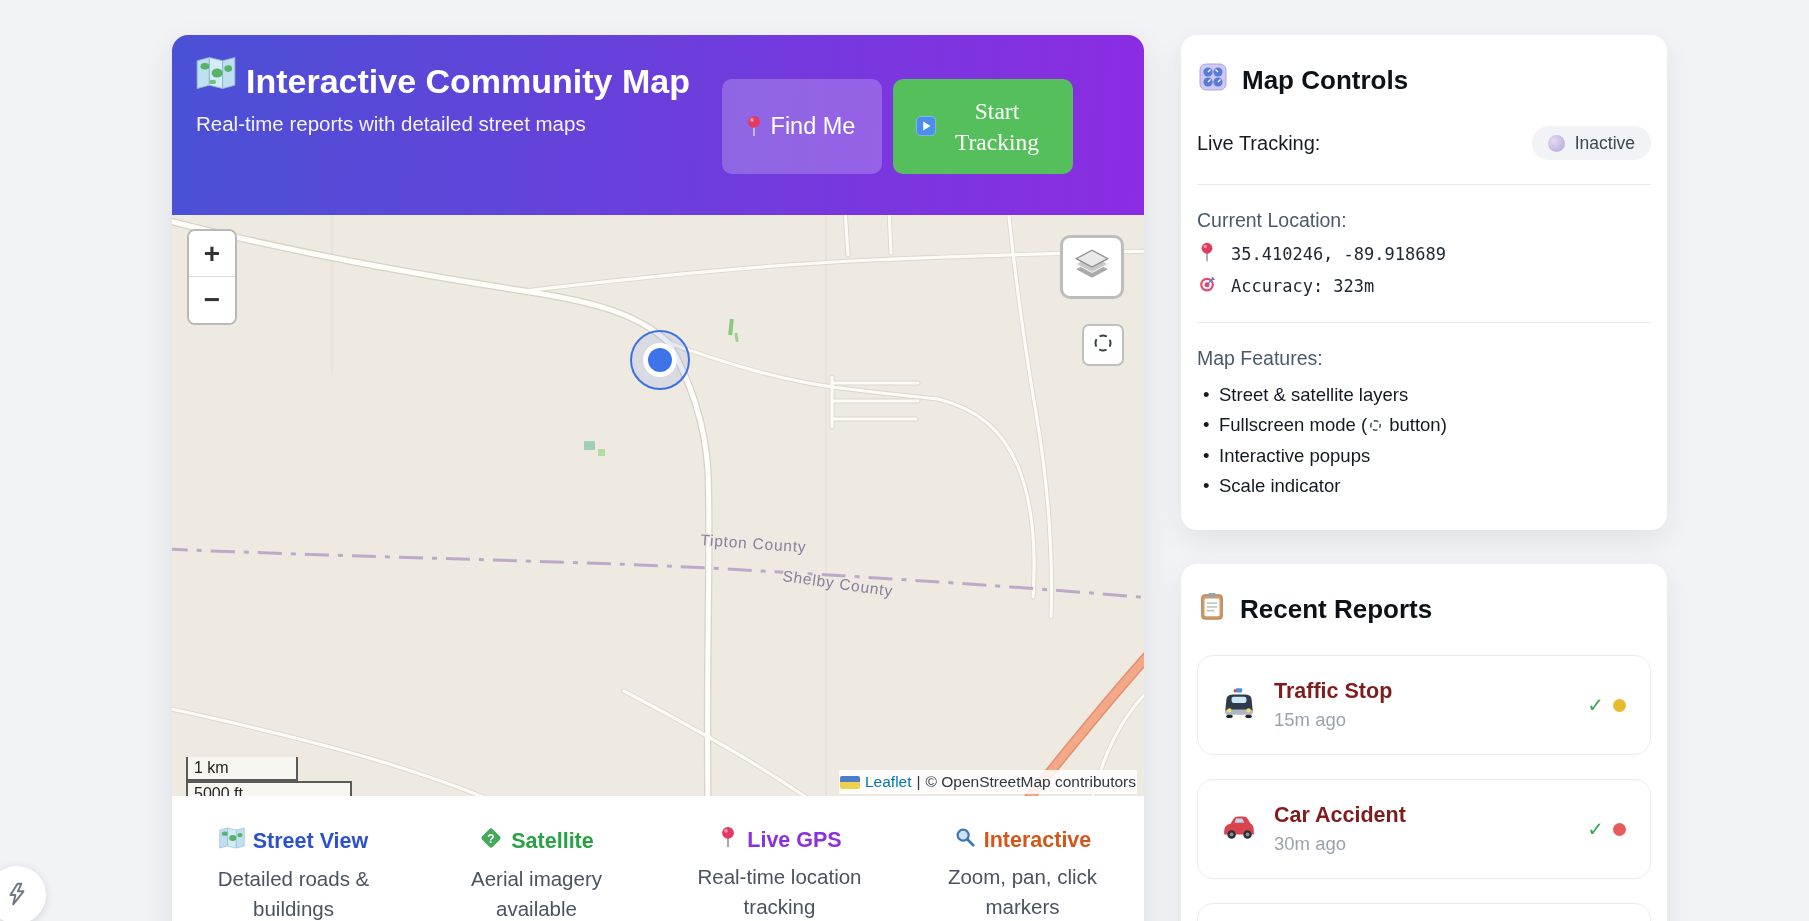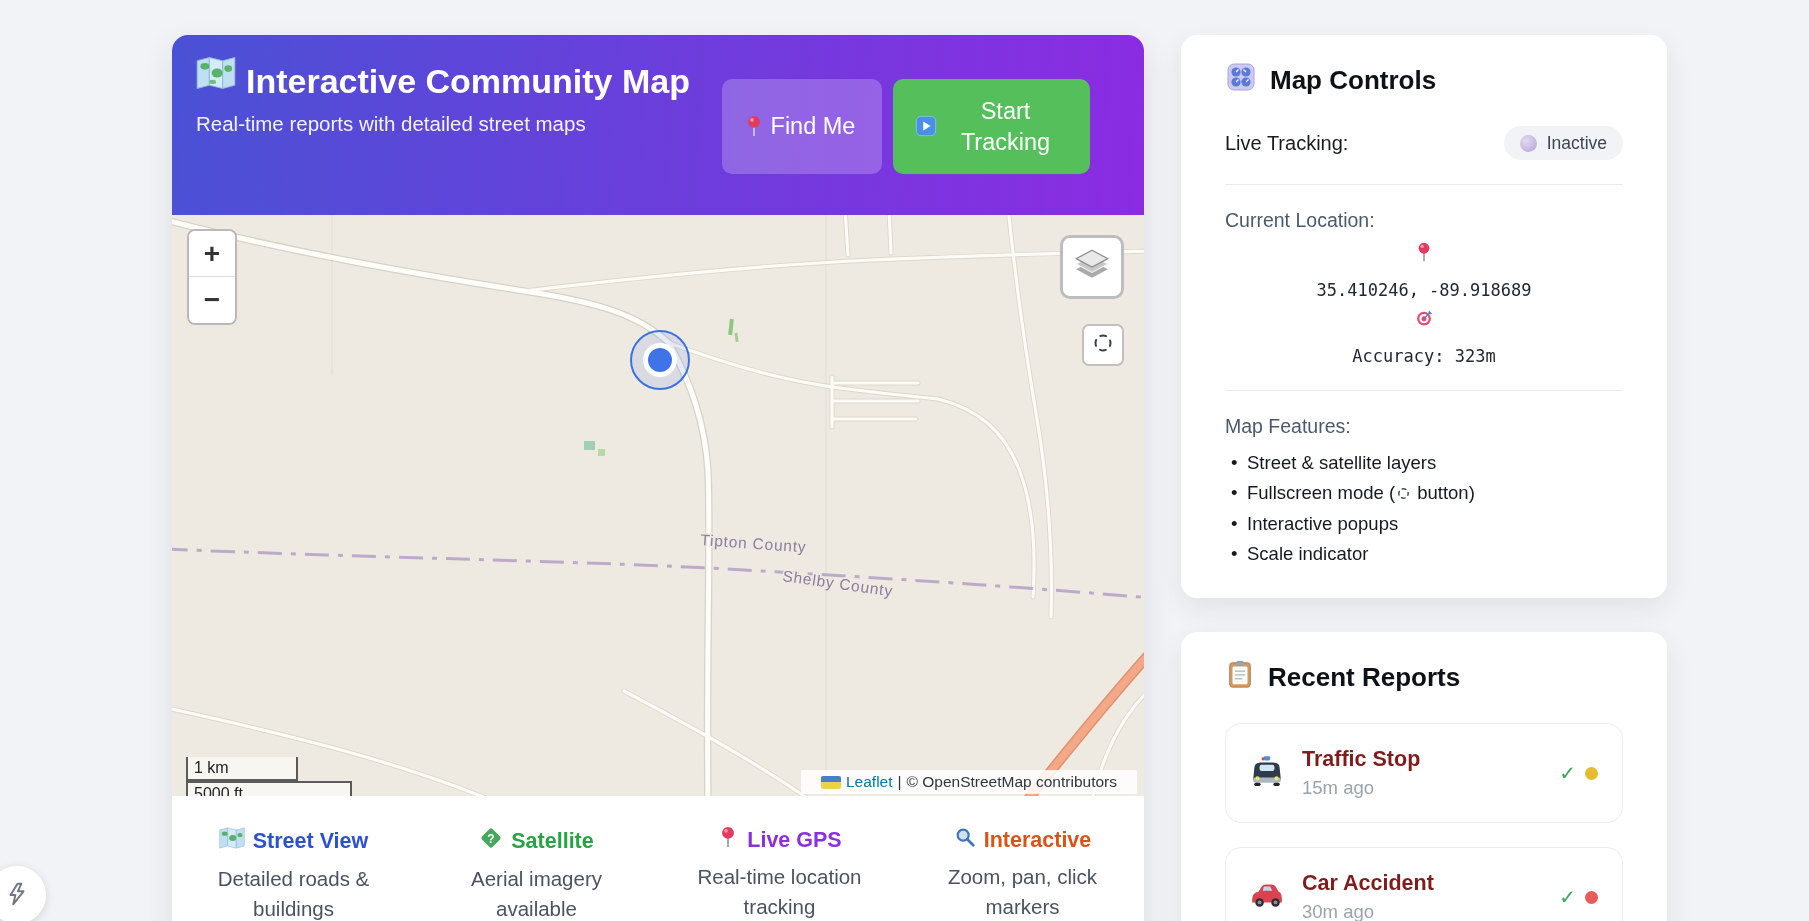--- a/index.html
+++ b/index.html
@@ -28,21 +28,21 @@
   .title-wrap{ width:500px; }
   .title-icon{ display:inline-block; vertical-align:-6px; margin-right:10px; }
   .map-subtitle{ margin-top:9px; color:rgba(255,255,255,.93); font-size:20.5px; }
   .hdr-btn{
     position:absolute; top:44px; height:95px; border:none; cursor:pointer;
     border-radius:10px; color:#fff; font-size:23.5px; font-family:inherit;
     display:flex; align-items:center; justify-content:center; text-align:center;
     padding:10px 22px; line-height:31px;
   }
   .btn-findme{ left:550px; width:160px; background:rgba(255,255,255,.22);padding-left:16px; }
-  .btn-track{ left:721px; width:197px; background:#55bf5b; }
+  .btn-track{ left:721px; width:180px; background:#55bf5b;font-family:Liberation Serif, serif; }
   .hdr-btn svg{ vertical-align:-3px; margin-right:6px; }
 
   
   .map-viewport{
     position:absolute; top:180px; left:0; width:972px; height:581px;
     background:#efeae1; overflow:hidden; cursor:grab;
   }
   .map-viewport svg.basemap{ position:absolute; left:0; top:0; }
   .rc{ fill:none; stroke:#d8d2c6; stroke-width:7.5; stroke-linecap:round; }
   .rf{ fill:none; stroke:#fffdfa; stroke-width:5; stroke-linecap:round; }
@@ -77,48 +77,48 @@
     display:flex; align-items:center; justify-content:center; }
   .marker .ring{ width:34px; height:34px; border-radius:50%; background:#fff;
     display:flex; align-items:center; justify-content:center; }
   .marker .dot{ width:24px; height:24px; border-radius:50%; background:#3f74e8; }
   .scale-ctl{ position:absolute; left:14px; top:517px; z-index:10; font-size:16px; color:#222; }
   .scale-line{ background:rgba(255,255,255,.55); padding:2px 6px 2px 6px; white-space:nowrap;margin-top:25px; }
   .scale-km{ width:112px; border:2px solid #5a5a5a; border-top:none; }
   .scale-ft{ width:166px; border:2px solid #5a5a5a; margin-top:0; }
   .attribution{
     position:absolute; right:7px; bottom:2px; z-index:10; height:24px;
-    background:rgba(255,255,255,.85); padding:2px 20px; font-size:15.5px; color:#2f3640;
+    background:rgba(255,255,255,.85); padding:2px 1px; font-size:15.5px; color:#2f3640;
     display:flex; align-items:center; gap:5px; border-radius:2px;
   }
   .ua-flag{ display:inline-block; width:20px; height:13px; border-radius:2px;
     background:linear-gradient(#4d7cc9 0 50%, #ecd14f 50% 100%); }
   .leaflet-link{ color:#0078A8; text-decoration:none; cursor:pointer; }
 
   
   .features-bar{ position:absolute; top:761px; left:0; width:972px; display:flex; padding-top:30px; }
   .feature-col{ width:243px; text-align:center; }
   .feature-title{ font-size:21.5px; font-weight:bold; display:flex; align-items:center; justify-content:center; gap:8px; }
   .feature-desc{ font-size:20.5px; color:#4a5360; line-height:30px; margin:8px auto 0; max-width:200px; }
 
   
   .sidebar{ position:absolute; left:1181px; top:35px; width:486px; }
-  .side-card{ background:#fff; border-radius:16px; padding:26px 44px 30px;
+  .side-card{ background:#fff; border-radius:16px; padding:26px 16px 30px;
     box-shadow:0 10px 28px rgba(25,35,55,.08); }
   .side-card h2{ font-size:26px; font-weight:bold; color:#0d1218; display:flex; align-items:center; gap:13px; margin-bottom:26px; }
   .tracking-row{ display:flex; align-items:center; justify-content:space-between; }
   .tracking-label{ font-size:20px; color:#171c22; }
   .status-pill{ height:34px; padding:0 16px; border-radius:17px; background:#f1f3f6; border:none; cursor:pointer;
     display:flex; align-items:center; gap:10px; font-size:17.5px; color:#3c4753; font-family:inherit; }
   .status-pill .pill-dot{ width:17px; height:17px; border-radius:50%;
     background:radial-gradient(circle at 35% 35%, #e3daf2, #b2a2d6); }
   .divider{ border:none; border-top:1px solid #e7ebf0; margin:24px 0; }
   .section-label{ font-size:19.5px; color:#4b5a6b; margin-bottom:10px; }
   .mono-row{ display:flex; align-items:center; gap:14px; margin:8px 0 2px;
-    font-family:"DejaVu Sans Mono", monospace; font-size:17px; color:#202833;flex-direction:column; }
+    font-family:"DejaVu Sans Mono", monospace; font-size:17px; color:#202833; }
   .feat-list{ list-style:none; margin-top:4px; }
   .feat-list li{ font-size:18.5px; color:#141a21; line-height:29.5px; padding-left:22px; position:relative; }
   .feat-list li::before{ content:"•"; position:absolute; left:6px; color:#141a21; }
   .bullet-icon{ vertical-align:-2px; margin:0 1px; }
 
   .reports-card{ margin-top:34px; }
   .report-item{ border:1px solid #e9edf2; border-radius:16px; padding:20px 24px; min-height:100px;
     display:flex; align-items:center; gap:18px; margin-bottom:24px; background:#fff; cursor:pointer; }
   .report-text{ flex:1; }
   .report-title{ font-size:21.5px; font-weight:bold; color:#7f1d1d; }

